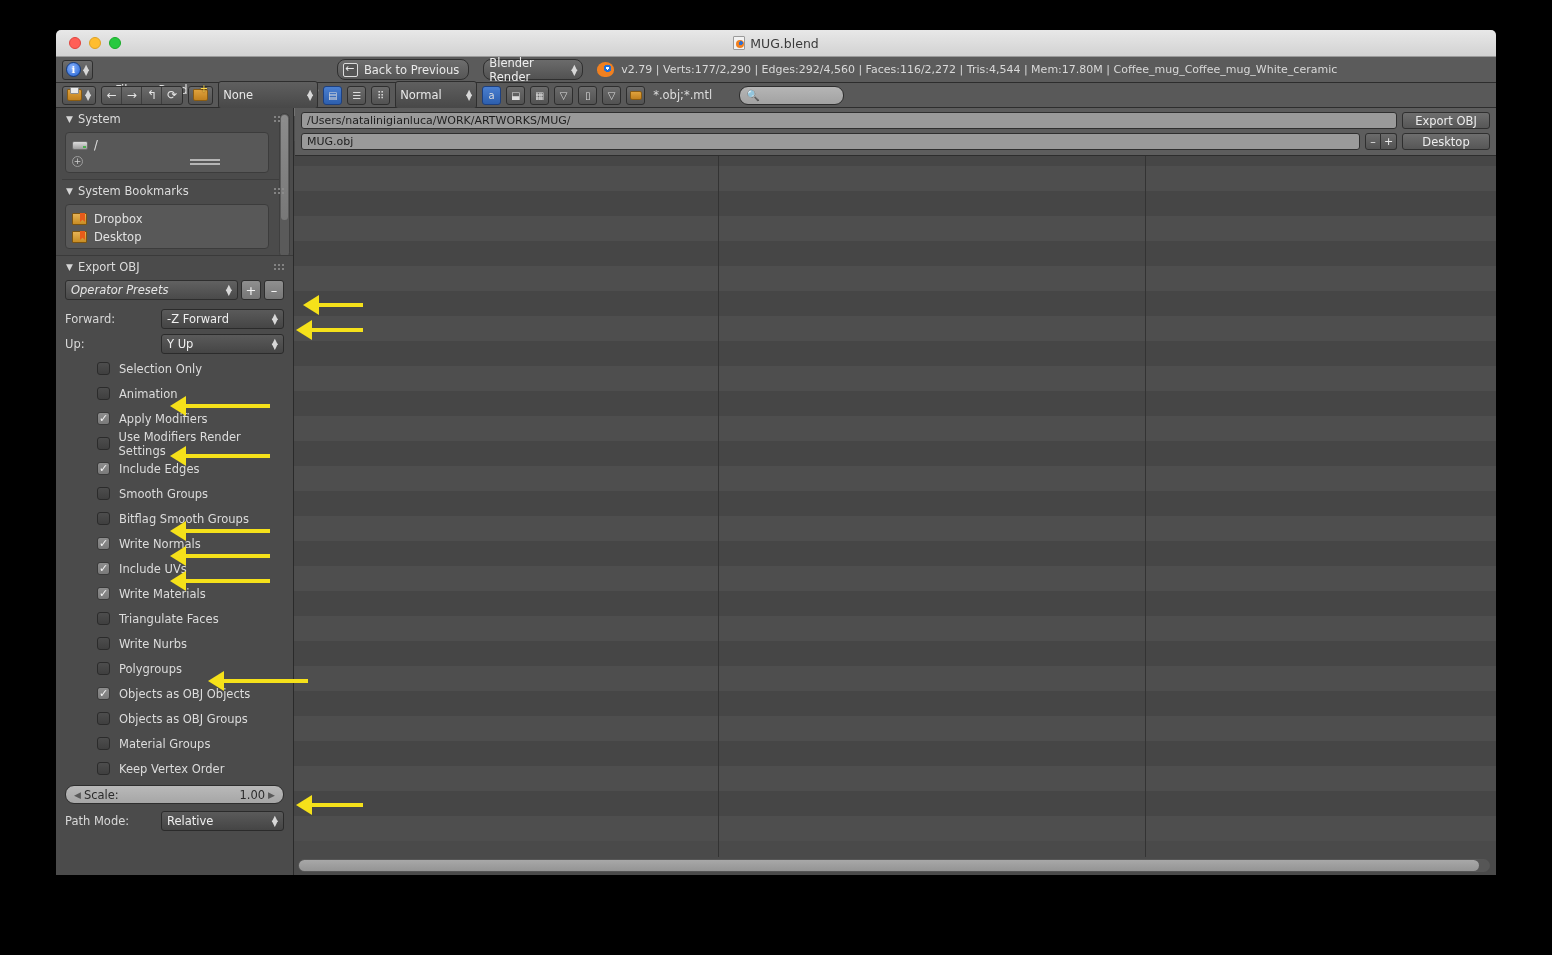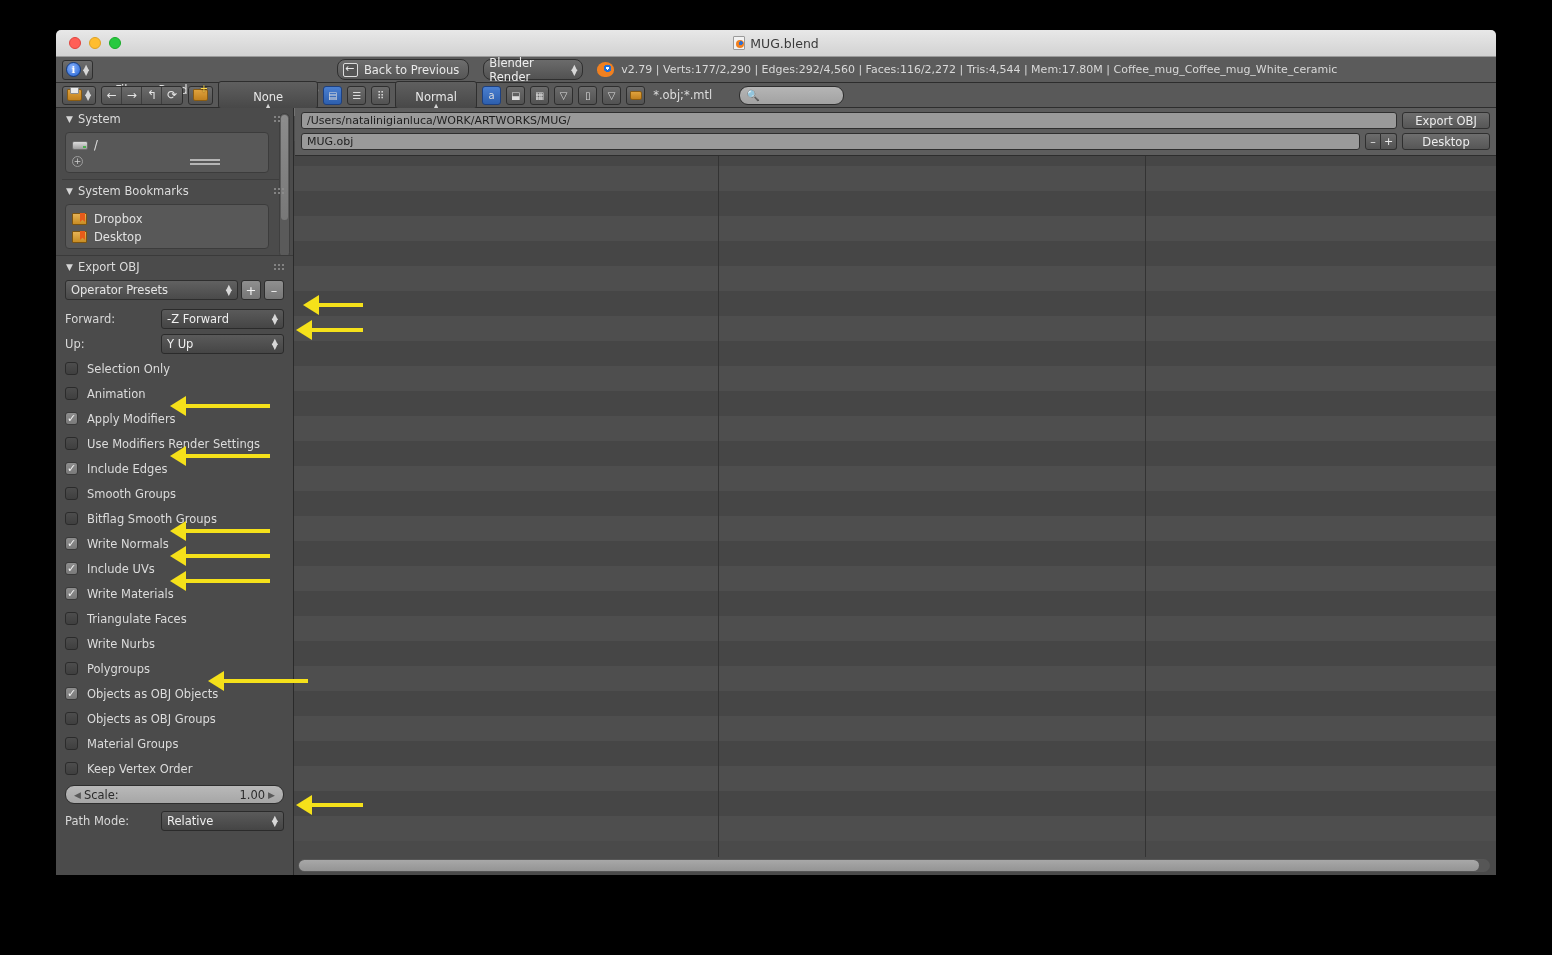--- a/index.html
+++ b/index.html
@@ -123,21 +123,21 @@
     background:#e9e9e9;border:1px solid #8a8a8a;border-radius:1px;
   }
   .folder-plus:after{
     content:"+"; position:absolute; right:-1px; top:-7px; font-size:10px; color:#ffd84a;
     text-shadow:0 0 2px #000;
   }
   .dropdown {
     background:linear-gradient(#5f5f5f,#484848);
     border:1px solid #2e2e2e; border-radius:3px;
     height:28px; display:flex; align-items:center; justify-content:space-between;
-    padding:8px 4px; color:#e8e8e8; font-size:11.5px;flex-direction:column;
+    padding:0 4px; color:#e8e8e8; font-size:11.5px;
   }
   .sq { width:19px;height:19px;border:1px solid #2e2e2e;border-radius:3px;
         background:linear-gradient(#6b6b6b,#525252);
         display:flex;align-items:center;justify-content:center;font-size:10px;color:#ddd;}
   .sq.on { background:linear-gradient(#4a7fd0,#2d5fae); border-color:#1d4080; }
   .searchbox {
     height:19px;width:105px;border-radius:9px;
     background:linear-gradient(#b5b5b5,#a2a2a2);
     border:1px solid #2e2e2e;
     display:flex;align-items:center;padding:0 6px;font-size:11px;color:#444;
@@ -185,42 +185,42 @@
   .sb-scroll {
     position:absolute; right:3px; top:5px; width:11px; height:145px;
     background:#5a5a5a; border:1px solid #3f3f3f; border-radius:6px;
   }
   .sb-scroll:after{
     content:""; position:absolute; left:1px; top:1px; width:7px; height:105px;
     background:linear-gradient(#8c8c8c,#787878); border-radius:5px;
   }
   
   .export-sec { background:#4b4b4b; }
-  .preset-row { display:flex; gap:3px; padding:2px 9px 6px 9px; }
+  .preset-row { display:flex; gap:3px; padding:2px 9px 6px 9px;font-style:italic; }
   .preset-main {
     flex:1; height:20px; border-radius:3px; border:1px solid #2e2e2e;
     background:linear-gradient(#616161,#4a4a4a);
     display:flex;align-items:center;justify-content:space-between;
     padding:0 5px; font-size:11.5px; color:#e6e6e6;
   }
   .preset-btn {
     width:20px;height:20px;border-radius:3px;border:1px solid #2e2e2e;
     background:linear-gradient(#8f8f8f,#777);
     display:flex;align-items:center;justify-content:center;
     font-size:13px; color:#f2f2f2; line-height:1;
   }
   .row { display:flex; align-items:center; padding:2px 9px; height:25px;}
   .row-label { width:72px; font-size:11.5px; color:#d8d8d8;}
   .enum {
     flex:1; height:20px; border-radius:3px; border:1px solid #2b2b2b;
     background:linear-gradient(#5a5a5a,#454545);
     display:flex; align-items:center; justify-content:space-between;
     padding:0 5px; font-size:11.5px; color:#efefef;margin-left:24px;
   }
-  .cbrow { display:flex; align-items:center; gap:9px; height:25px; padding:0 9px;}
+  .cbrow { display:flex; align-items:center; gap:9px; height:25px; padding:0 9px;margin-left:32px;}
   .cb {
     width:13px;height:13px;border-radius:3px;
     background:linear-gradient(#4d4d4d,#3f3f3f);
     border:1px solid #2b2b2b;
     display:flex;align-items:center;justify-content:center;
   }
   .cb.checked { background:linear-gradient(#8d8d8d,#7a7a7a); border-color:#3a3a3a;}
   .cb.checked:after{ content:"✓"; font-size:11px; color:#f4f4f4; line-height:1; margin-top:-1px;}
   .cb-label { font-size:11.5px; color:#dcdcdc; }
   .slider {

